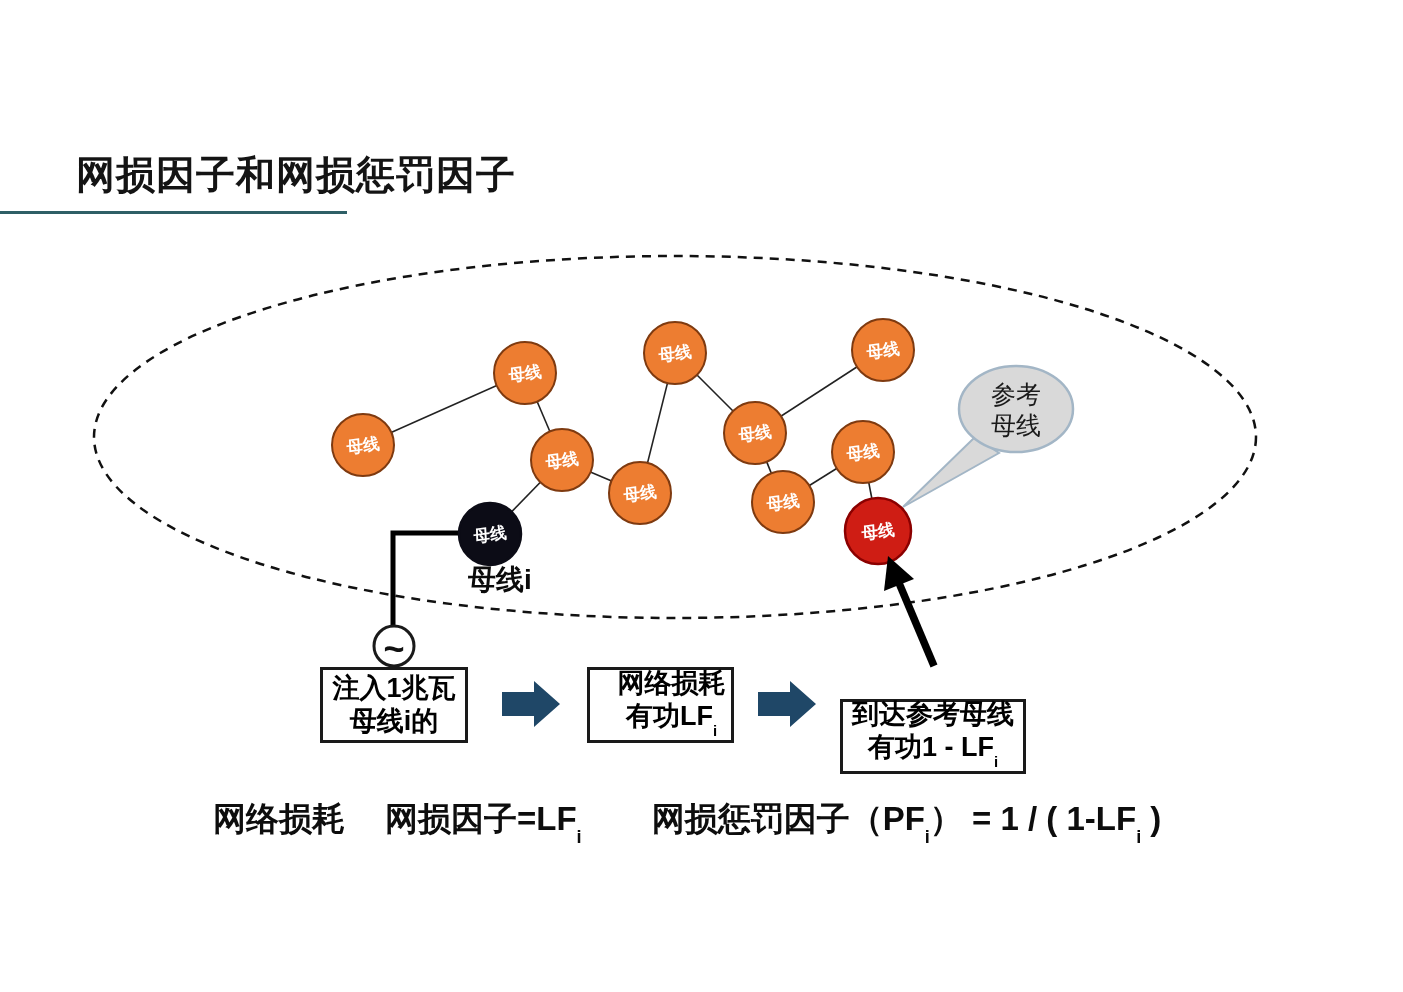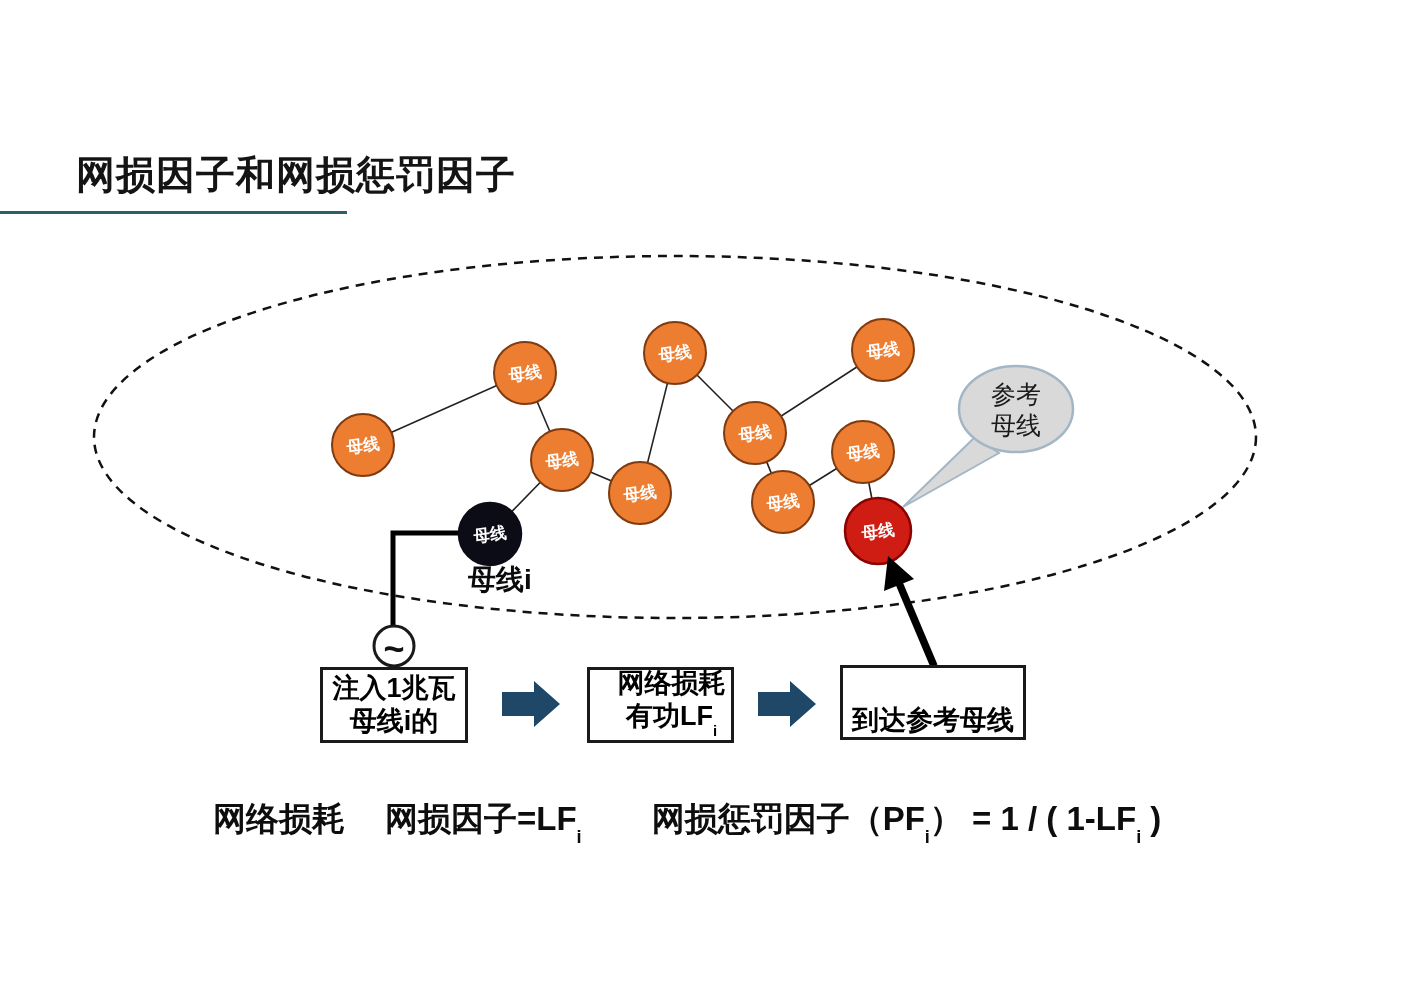--- a/index.html
+++ b/index.html
@@ -26,21 +26,21 @@
   .blockarrow{fill:#1f4767;}
 
   .bus-caption{position:absolute;left:456px;top:561px;width:88px;text-align:center;
     font-size:28px;font-weight:800;color:#0b0b0b;}
 
   .flowbox{position:absolute;box-sizing:border-box;border:3px solid #1a1a1a;background:#ffffff;
     display:flex;flex-direction:column;align-items:center;justify-content:center;
     font-size:27px;line-height:33px;font-weight:800;color:#000;text-align:center;white-space:nowrap;}
   #box1{left:320px;top:667px;width:148px;height:76px;}
   #box2{left:587px;top:667px;width:147px;height:76px;padding-left:22px;}
-  #box3{left:840px;top:665px;width:186px;height:75px;justify-content:flex-end;}
+  #box3{left:840px;top:699px;width:186px;height:75px;}
   .sub{font-size:0.55em;font-weight:800;position:relative;top:0.32em;}
 
   .formula{position:absolute;left:213px;top:797px;font-size:33px;font-weight:800;color:#0d0d0d;
     white-space:nowrap;}
   .formula .g1{margin-left:40px;}
   .formula .g2{margin-left:70px;}
 </style>
 </head>
 <body>
 
@@ -115,19 +115,22 @@
 
   <div class="flowbox" id="box2">
     <div>网络损耗</div>
     <div>
       <span>有功LF</span><sub class="sub">i</sub>
     </div>
   </div>
 
   <div class="flowbox" id="box3">
     <div>到达参考母线</div>
+    <div>
+      <span>有功1 - LF</span><sub class="sub">i</sub>
+    </div>
   </div>
 
   <div class="formula">
     <span>网络损耗</span><span class="g1"><span>网损因子=LF</span><sub class="sub">i</sub></span><span class="g2"><span>网损惩罚因子（PF</span><sub class="sub">i</sub><span>） = 1 / ( 1-LF</span><sub class="sub">i</sub><span> )</span></span>
   </div>
 
 </div>
 
 </body></html>

